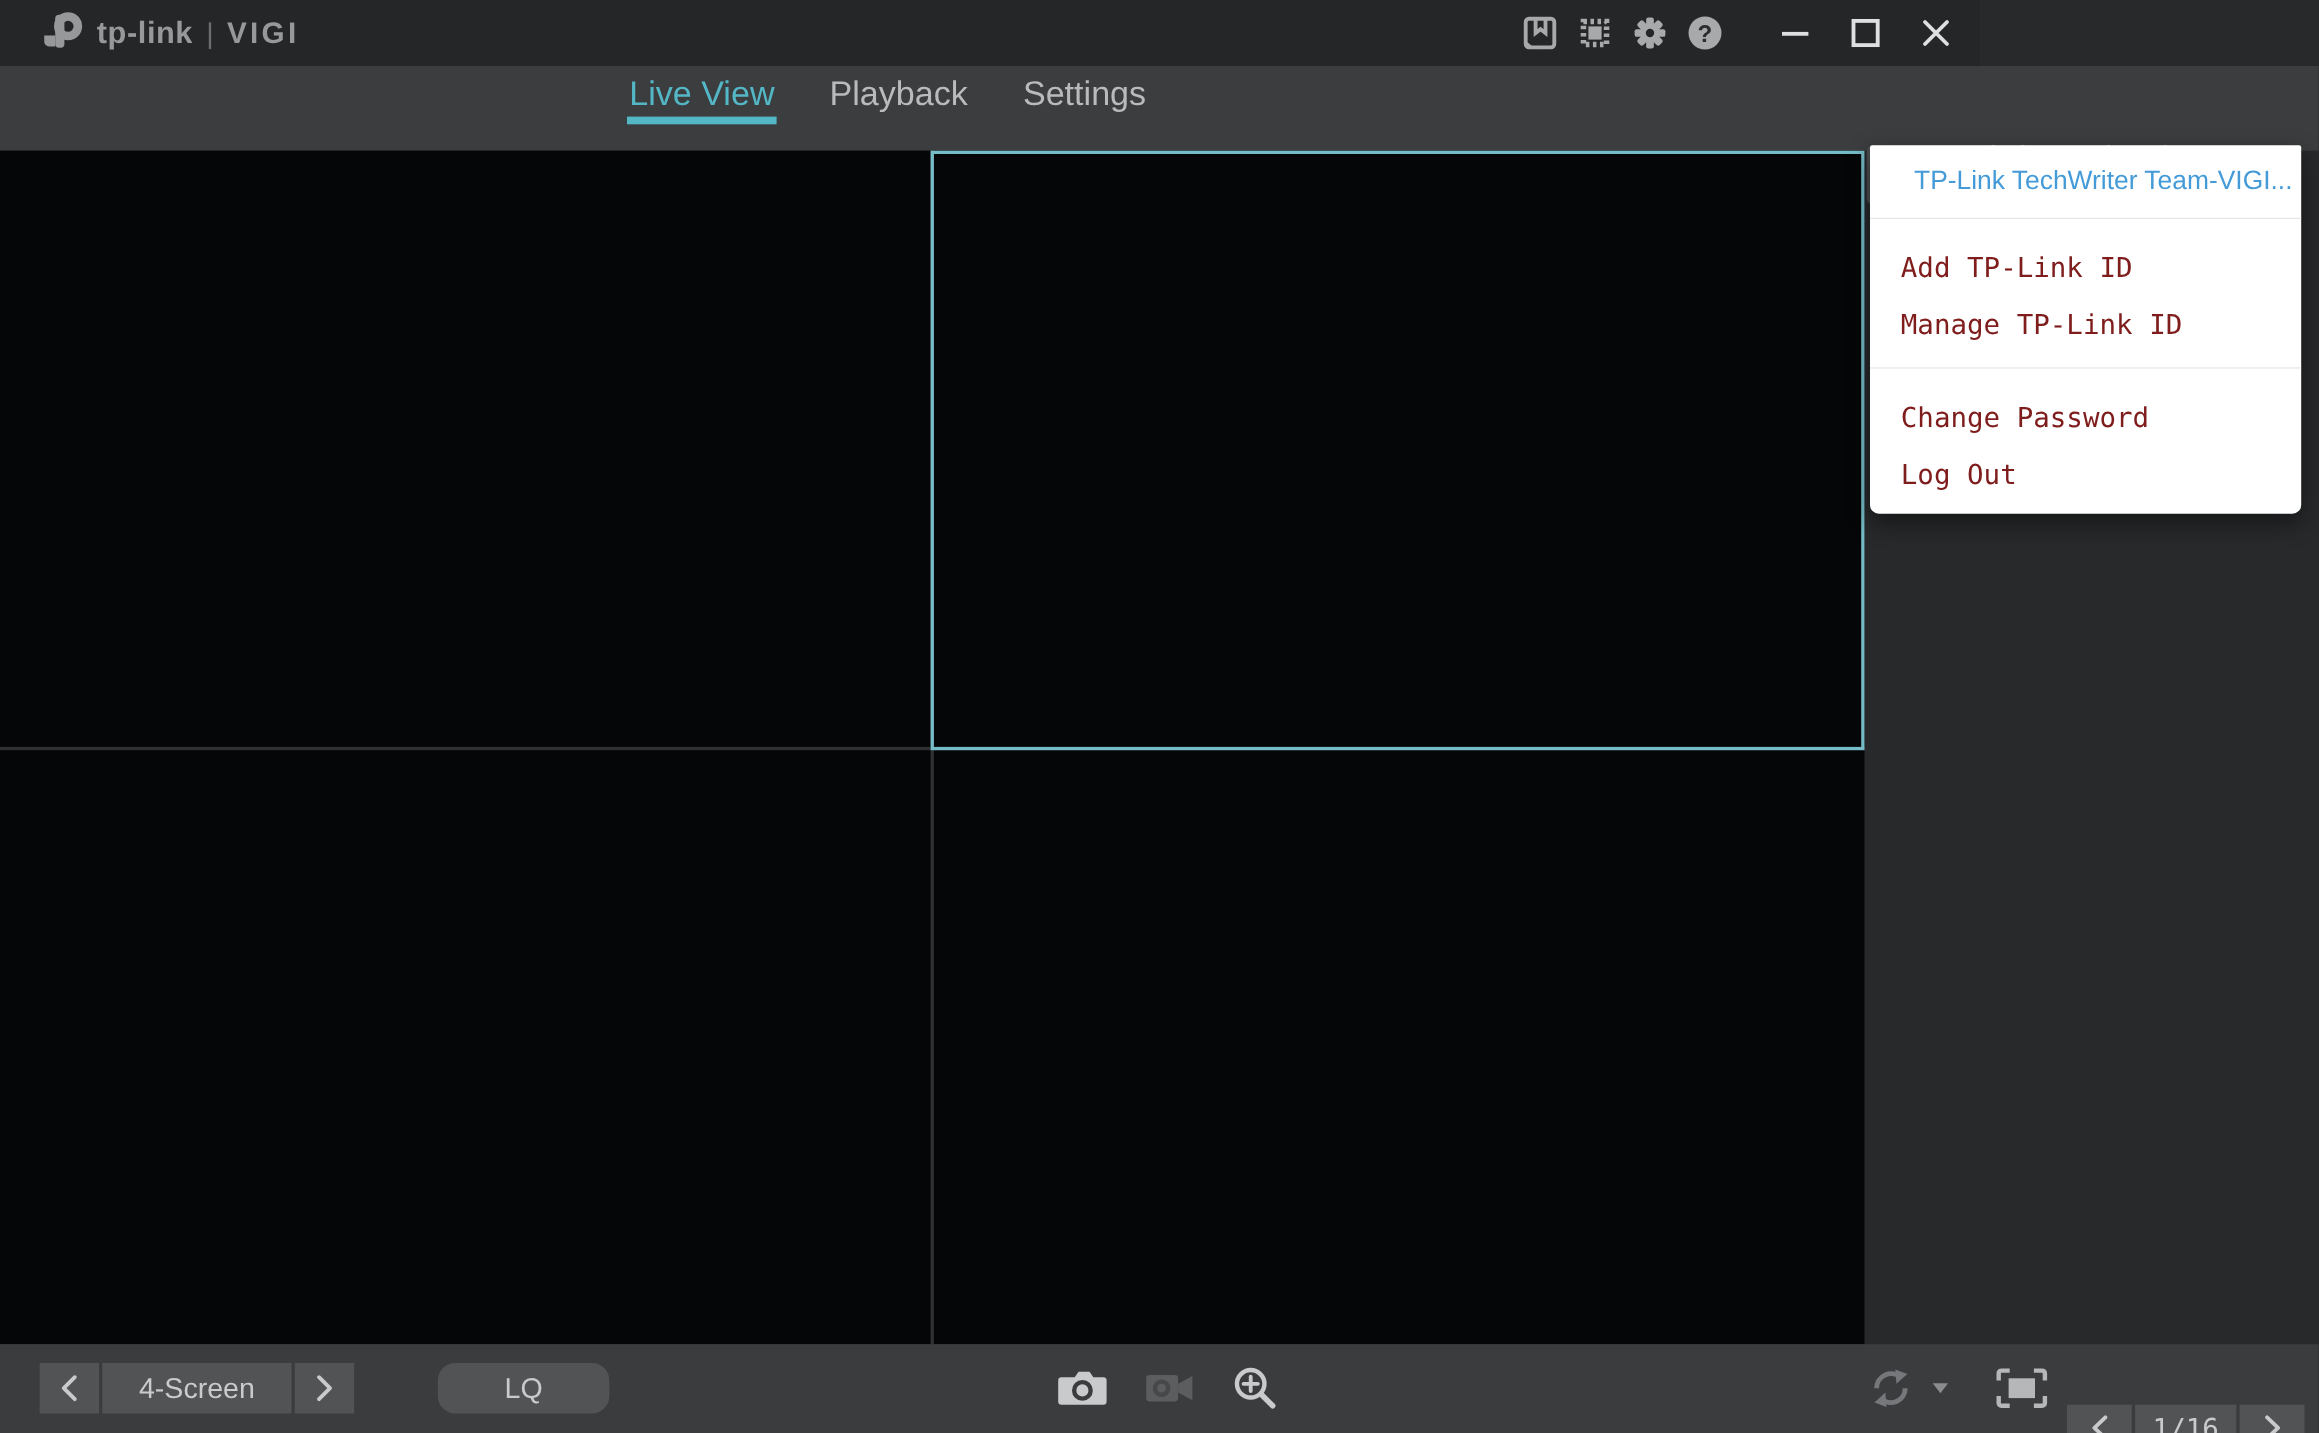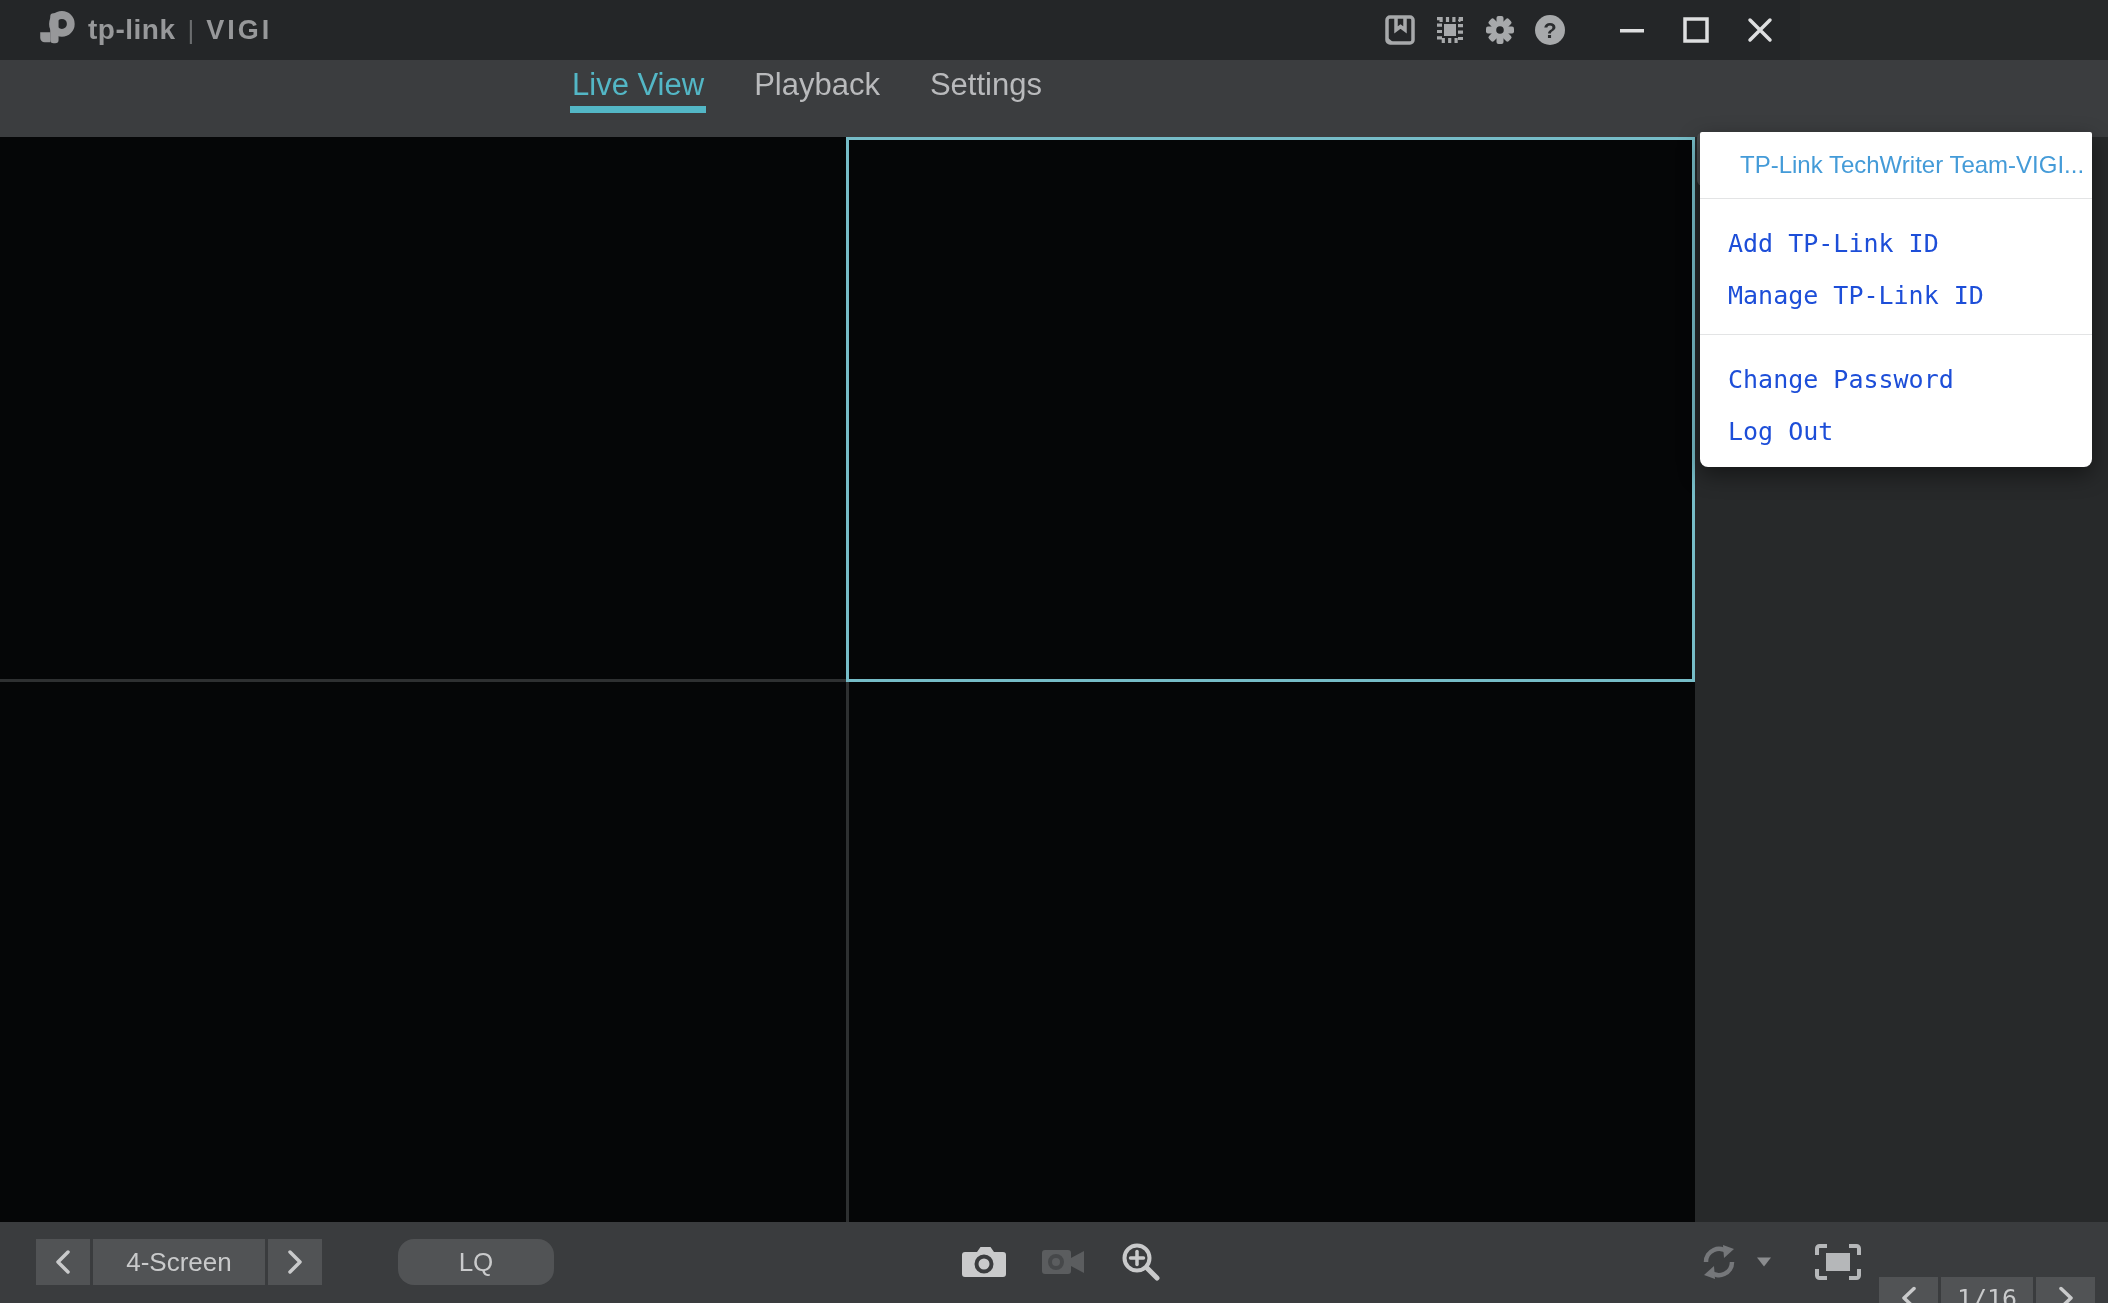--- a/index.html
+++ b/index.html
@@ -45,21 +45,21 @@
                       border:3px solid #76bcc7; pointer-events:none; }
 
   
   .dropdown { position:absolute; left:1700px; top:132px; width:392px; background:#ffffff;
               border-radius:2px 2px 8px 8px; box-shadow:0 8px 22px rgba(0,0,0,0.45); z-index:20; }
   .dd-current { height:66px; display:flex; align-items:center; padding-left:40px;
                 color:#449bd8; font-size:24px; cursor:pointer; }
   .dd-sep { height:1px; background:#e3e4e5; }
   .dd-section { padding:18px 0 13px; }
   .dd-section.last { padding:18px 0 10px; }
-  .dd-item { height:52px; display:flex; align-items:center; padding-left:28px; color:#1d4ed8;
+  .dd-item { height:52px; display:flex; align-items:center; padding-left:28px; color:#7f1d1d;
              font-size:25px; font-family:"DejaVu Sans Mono","Liberation Mono",monospace; cursor:pointer; }
 
   
   .toolbar { position:absolute; left:0; top:1222px; width:2108px; height:81px; background:#3a3c3e; }
   .btn { background:#515355; color:#c9cacb; height:46px; display:flex; align-items:center;
          justify-content:center; font-size:26px; cursor:pointer; }
   .screen-group { position:absolute; left:36px; top:17px; display:flex; gap:3px;border-radius:22px; }
   .quality-btn { position:absolute; left:398px; top:17px; width:156px;border-radius:16px; }
   .center-tools { position:absolute; left:961px; top:17px; height:46px; display:flex; align-items:center; gap:33px; }
   .icon-btn { cursor:pointer; display:flex; align-items:center; justify-content:center; }

